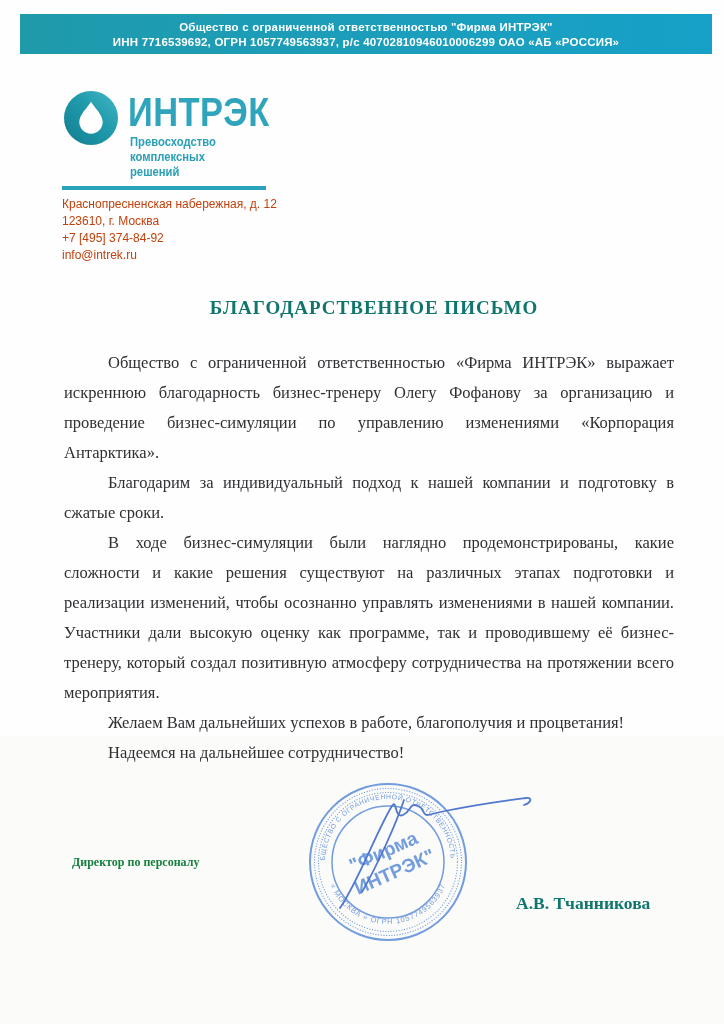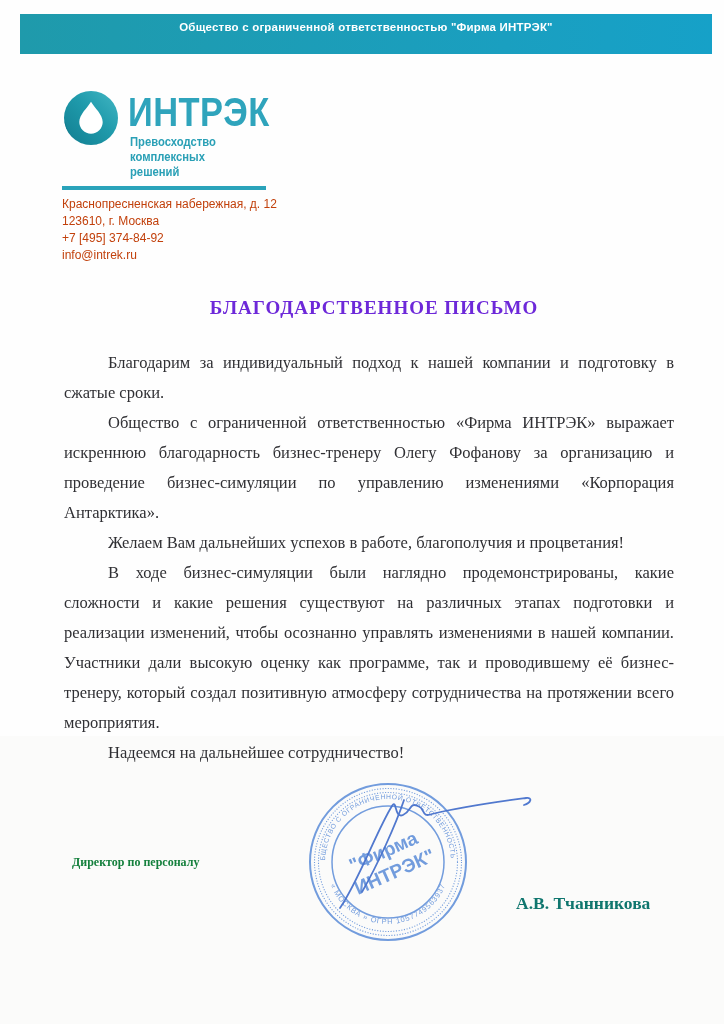--- a/index.html
+++ b/index.html
@@ -45,21 +45,21 @@
   .addr {
     position:absolute; left:62px; top:196px;
     font-size:12px; line-height:17px; color:#c2410c;
   }
 
   
   .title {
     position:absolute; left:24px; top:297px; width:700px;
     text-align:center; margin:0;
     font-family:"Liberation Serif", serif;
-    font-weight:bold; font-size:19px; letter-spacing:1px; color:#6d28d9;
+    font-weight:bold; font-size:19px; letter-spacing:1px; color:#0f766e;
   }
   .body-text {
     position:absolute; left:64px; top:348px; width:610px;
     font-family:"Liberation Serif", serif;
     font-size:16.5px; line-height:30px; color:#303034;
     text-align:justify;
   }
   .body-text p { margin:0; text-indent:44px; }
 
   .sig-position {
@@ -78,20 +78,21 @@
   .stamp text { font-family:"Liberation Sans", sans-serif; }
   .pen { position:absolute; left:300px; top:772px; width:250px; height:160px; }
 </style>
 </head>
 <body>
 
 <div class="page">
 
   <div class="banner">
     <div>Общество с ограниченной ответственностью "Фирма ИНТРЭК"</div>
+    <div>ИНН 7716539692, ОГРН 1057749563937, р/с 40702810946010006299 ОАО «АБ «РОССИЯ»</div>
   </div>
 
   <svg class="logo-mark" viewBox="0 0 60 60" aria-hidden="true">
     <defs>
       <linearGradient id="lgLogo" x1="0" y1="1" x2="1" y2="0">
         <stop offset="0" stop-color="#117d90"></stop>
         <stop offset="0.55" stop-color="#1f9aab"></stop>
         <stop offset="1" stop-color="#43b7c4"></stop>
       </linearGradient>
     </defs>
@@ -108,24 +109,24 @@
   <div class="addr">
     <div>Краснопресненская набережная, д. 12</div>
     <div>123610, г. Москва</div>
     <div>+7 [495] 374-84-92</div>
     <div>info@intrek.ru</div>
   </div>
 
   <h1 class="title">БЛАГОДАРСТВЕННОЕ ПИСЬМО</h1>
 
   <div class="body-text">
+    <p>Общество с ограниченной ответственностью «Фирма ИНТРЭК» выражает искреннюю благодарность бизнес-тренеру Олегу Фофанову за организацию и проведение бизнес-симуляции по управлению изменениями «Корпорация Антарктика».</p>
     <p>Благодарим за индивидуальный подход к нашей компании и подготовку в сжатые сроки.</p>
-    <p>Общество с ограниченной ответственностью «Фирма ИНТРЭК» выражает искреннюю благодарность бизнес-тренеру Олегу Фофанову за организацию и проведение бизнес-симуляции по управлению изменениями «Корпорация Антарктика».</p>
+    <p>В ходе бизнес-симуляции были наглядно продемонстрированы, какие сложности и какие решения существуют на различных этапах подготовки и реализации изменений, чтобы осознанно управлять изменениями в нашей компании. Участники дали высокую оценку как программе, так и проводившему её бизнес-тренеру, который создал позитивную атмосферу сотрудничества на протяжении всего мероприятия.</p>
     <p>Желаем Вам дальнейших успехов в работе, благополучия и процветания!</p>
-    <p>В ходе бизнес-симуляции были наглядно продемонстрированы, какие сложности и какие решения существуют на различных этапах подготовки и реализации изменений, чтобы осознанно управлять изменениями в нашей компании. Участники дали высокую оценку как программе, так и проводившему её бизнес-тренеру, который создал позитивную атмосферу сотрудничества на протяжении всего мероприятия.</p>
     <p>Надеемся на дальнейшее сотрудничество!</p>
   </div>
 
   <div class="sig-position">Директор по персоналу</div>
   <div class="sig-name">А.В. Тчанникова</div>
 
   <svg class="stamp" viewBox="0 0 164 164" aria-hidden="true">
     <g fill="none" stroke="#5b8cd8">
       <circle cx="82" cy="82" r="78" stroke-width="2"></circle>
       <circle cx="82" cy="82" r="73.5" stroke-width="1.1" stroke-dasharray="1.1 1.6"></circle>

